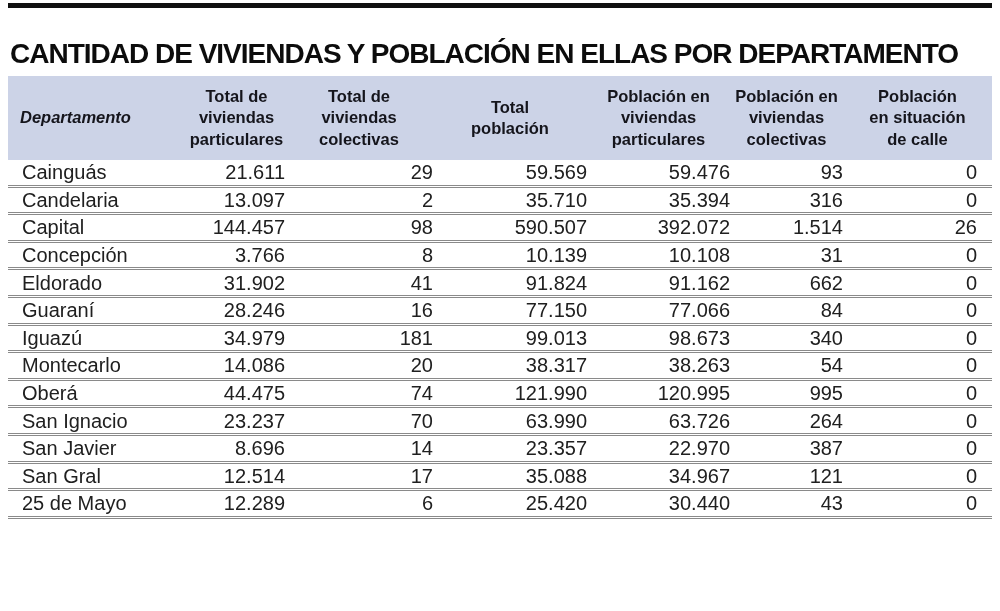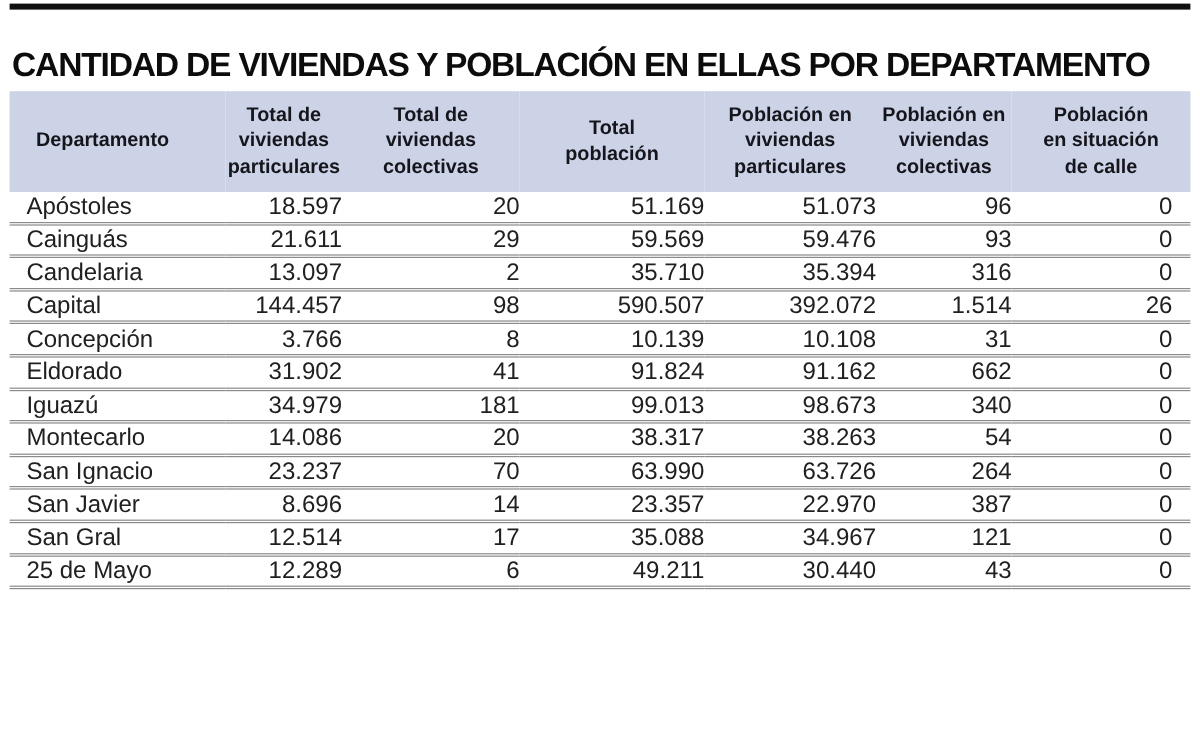--- a/index.html
+++ b/index.html
@@ -43,22 +43,23 @@
     font-size: 16.5px;
     line-height: 21.5px;
     font-weight: bold;
     color: #15151c;
     white-space: pre-line;
     text-align: center;
     padding: 0;
   }
   thead th.dep {
     text-align: left;
-    padding-left: 22px;
+    padding-left: 12px;
     white-space: nowrap;
+    font-style: italic;
   }
   tbody td {
     height: 24.6px;
     padding: 0;
     font-size: 20px;
     line-height: 22px;
     color: #202020;
     border-bottom: 3px double #8a8a8a;
     white-space: nowrap;
     vertical-align: middle;
@@ -109,29 +110,20 @@
         <th>Población en
 viviendas
 colectivas</th>
         <th>Población
 en situación
 de calle</th>
       </tr>
     </thead>
     <tbody>
         <tr>
-          <td class="dep">Apóstoles</td>
-          <td class="num">18.597</td>
-          <td class="num">20</td>
-          <td class="num">51.169</td>
-          <td class="num">51.073</td>
-          <td class="num">96</td>
-          <td class="num">0</td>
-        </tr>
-        <tr>
           <td class="dep">Cainguás</td>
           <td class="num">21.611</td>
           <td class="num">29</td>
           <td class="num">59.569</td>
           <td class="num">59.476</td>
           <td class="num">93</td>
           <td class="num">0</td>
         </tr>
         <tr>
           <td class="dep">Candelaria</td>
@@ -163,38 +155,56 @@
         <tr>
           <td class="dep">Eldorado</td>
           <td class="num">31.902</td>
           <td class="num">41</td>
           <td class="num">91.824</td>
           <td class="num">91.162</td>
           <td class="num">662</td>
           <td class="num">0</td>
         </tr>
         <tr>
+          <td class="dep">Guaraní</td>
+          <td class="num">28.246</td>
+          <td class="num">16</td>
+          <td class="num">77.150</td>
+          <td class="num">77.066</td>
+          <td class="num">84</td>
+          <td class="num">0</td>
+        </tr>
+        <tr>
           <td class="dep">Iguazú</td>
           <td class="num">34.979</td>
           <td class="num">181</td>
           <td class="num">99.013</td>
           <td class="num">98.673</td>
           <td class="num">340</td>
           <td class="num">0</td>
         </tr>
         <tr>
           <td class="dep">Montecarlo</td>
           <td class="num">14.086</td>
           <td class="num">20</td>
           <td class="num">38.317</td>
           <td class="num">38.263</td>
           <td class="num">54</td>
           <td class="num">0</td>
         </tr>
         <tr>
+          <td class="dep">Oberá</td>
+          <td class="num">44.475</td>
+          <td class="num">74</td>
+          <td class="num">121.990</td>
+          <td class="num">120.995</td>
+          <td class="num">995</td>
+          <td class="num">0</td>
+        </tr>
+        <tr>
           <td class="dep">San Ignacio</td>
           <td class="num">23.237</td>
           <td class="num">70</td>
           <td class="num">63.990</td>
           <td class="num">63.726</td>
           <td class="num">264</td>
           <td class="num">0</td>
         </tr>
         <tr>
           <td class="dep">San Javier</td>
@@ -211,21 +221,21 @@
           <td class="num">17</td>
           <td class="num">35.088</td>
           <td class="num">34.967</td>
           <td class="num">121</td>
           <td class="num">0</td>
         </tr>
         <tr>
           <td class="dep">25 de Mayo</td>
           <td class="num">12.289</td>
           <td class="num">6</td>
-          <td class="num">49.211</td>
+          <td class="num">25.420</td>
           <td class="num">30.440</td>
           <td class="num">43</td>
           <td class="num">0</td>
         </tr>
       </tbody>
 
   </table>
 
 </div>
 

